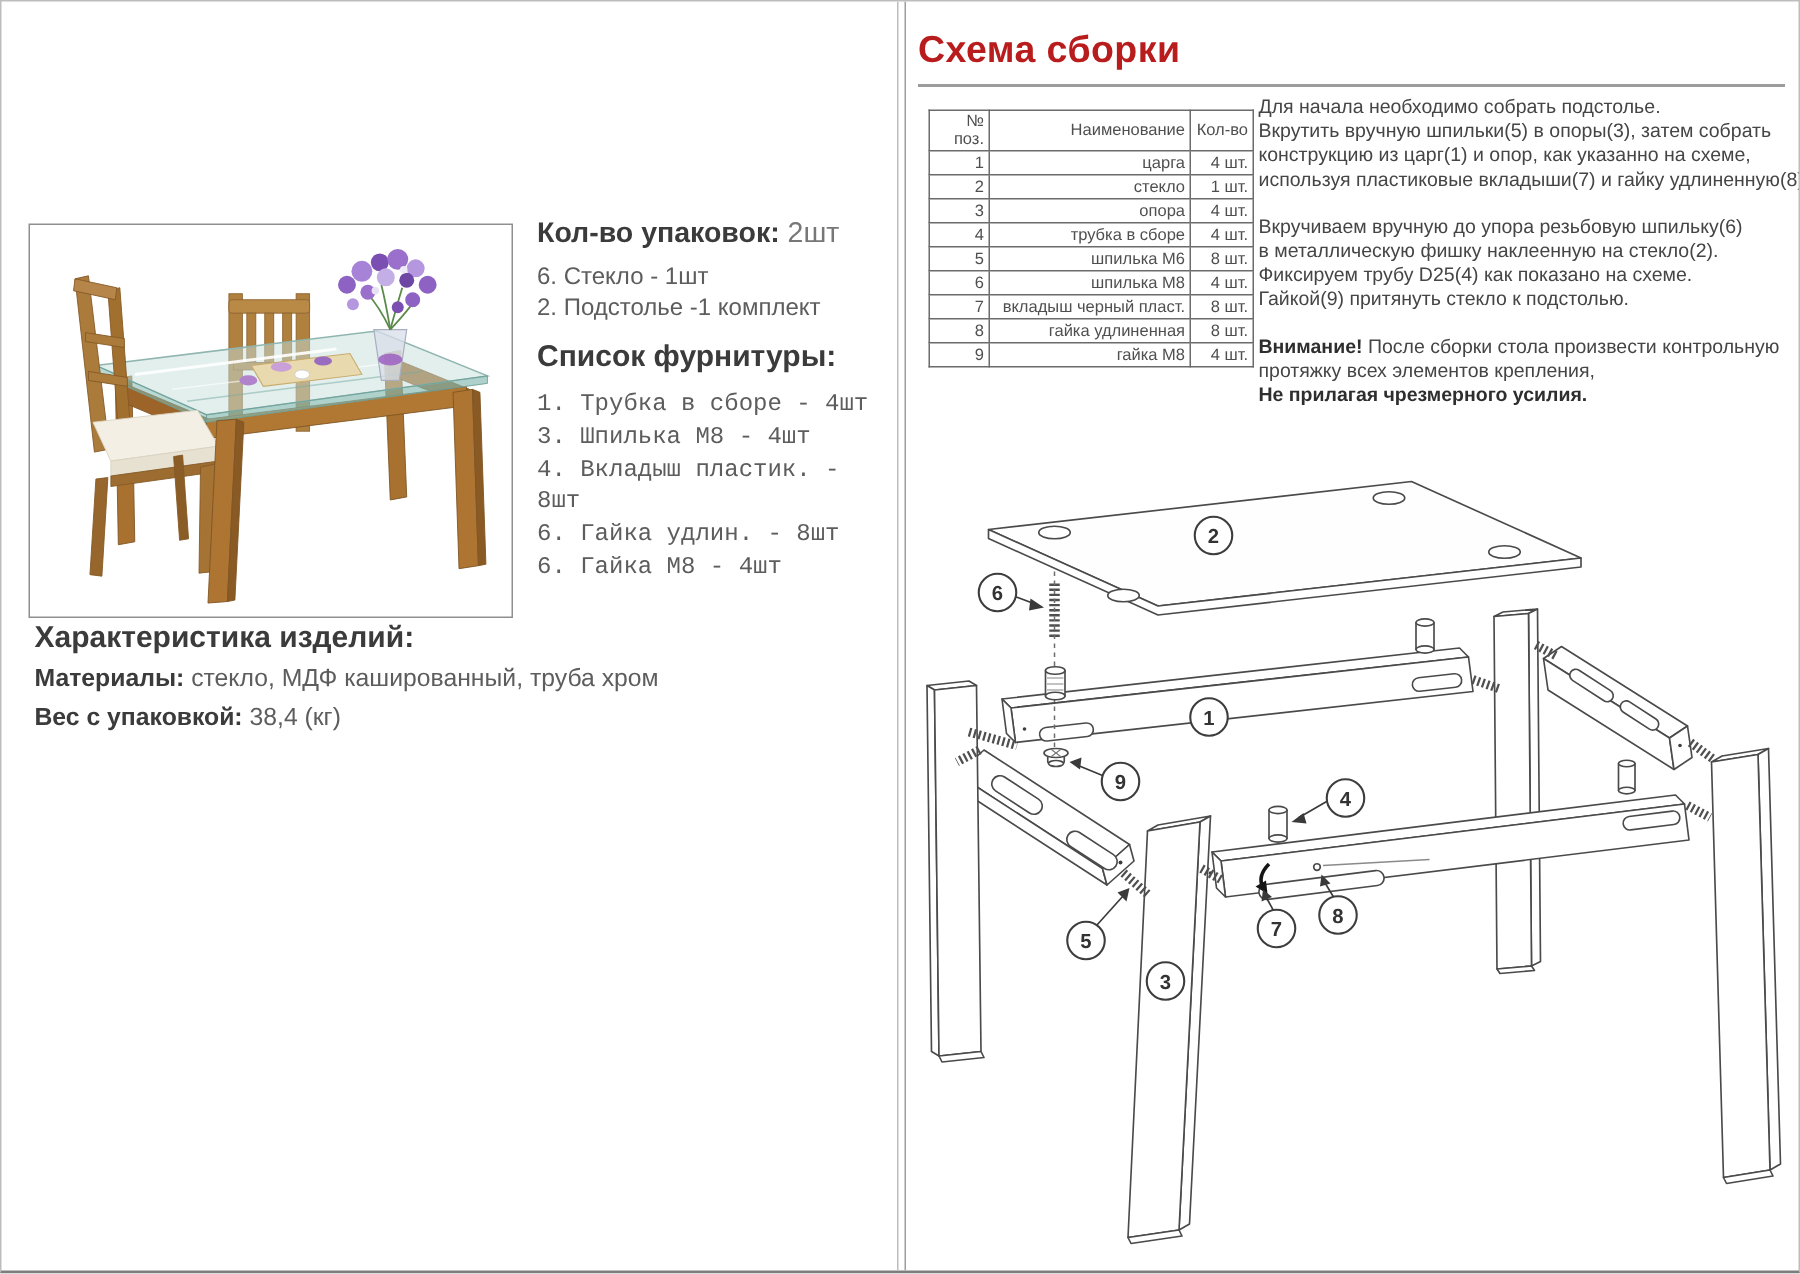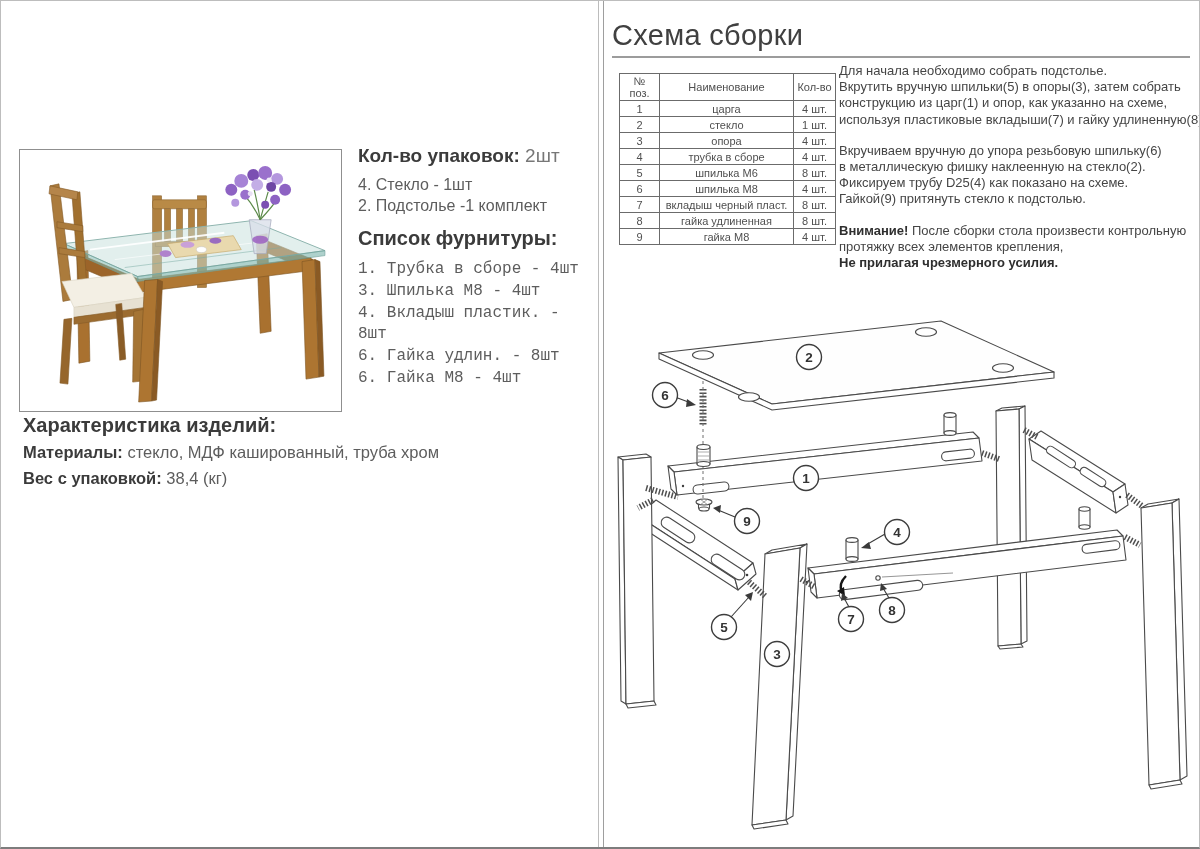--- a/index.html
+++ b/index.html
@@ -18,24 +18,24 @@
   #pkg-block .title .val{font-weight:normal;color:#777;text-align:center;}
   .plain-list{font-size:16px;color:#5d5d5d;line-height:21px;margin-top:7px;}
   #hw-block{left:357px;top:226px;width:235px;}
   #hw-block .title{font-size:20px;}
   #hw-block .plain-list{line-height:21.8px;margin-top:9px;font-family:Liberation Mono, monospace;}
   #char-block{left:22px;top:413px;width:520px;}
   #char-block .title{font-size:20px;}
   #char-block .line{font-size:16.5px;color:#5d5d5d;line-height:21px;margin-top:5px;}
   #char-block .line b{color:#3b3b3b;}
   
-  #r-title{left:611px;top:18px;font-size:29px;font-weight:normal;color:#404040;letter-spacing:.3px;}
+  #r-title{left:611px;top:18px;font-size:25px;font-weight:bold;color:#b91c1c;letter-spacing:.3px;}
   #r-underline{left:611px;top:55px;width:578px;height:2px;background:#9c9c9c;}
   #parts-table{left:618px;top:72px;border-collapse:collapse;font-size:11px;color:#4f4f4f;}
-  #parts-table th,#parts-table td{border:1px solid #6b6b6b;padding:1px 3px;font-weight:normal;text-align:center;line-height:12px;}
+  #parts-table th,#parts-table td{border:1px solid #6b6b6b;padding:1px 3px;font-weight:normal;text-align:right;line-height:12px;}
   #parts-table th{height:17px;vertical-align:middle;}
   #parts-table td{height:13px;vertical-align:middle;}
   .colw1{width:33px;} .colw2{width:127px;} .colw3{width:35px;}
   #instr{left:838px;top:62px;width:360px;font-size:13px;line-height:16.2px;color:#454545;}
   #instr p{white-space:pre;margin:0 0 15px 0;}
   #instr b{color:#2e2e2e;}
   svg text{font-family:"Liberation Sans",sans-serif;}
 </style>
 </head>
 <body>
@@ -126,21 +126,21 @@
         <polygon points="138,130 143,132 137,251 132,252" fill="#8a5a24"></polygon>
         <polygon points="283,112 296,110 300,228 287,230" fill="#ad7531"></polygon>
         <polygon points="296,110 301,112 305,227 300,228" fill="#8a5a24"></polygon>
       </g>
     </svg>
   </div>
 
   <div class="abs" id="pkg-block">
     <div class="title h-bold"><span>Кол-во упаковок:</span><span class="val"> 2шт</span></div>
     <div class="plain-list">
-      <div>4. Стекло - 1шт</div>
+      <div>6. Стекло - 1шт</div>
       <div>2. Подстолье -1 комплект</div>
     </div>
   </div>
 
   <div class="abs" id="hw-block">
     <div class="title h-bold">Список фурнитуры:</div>
     <div class="plain-list">
       <div>1. Трубка в сборе - 4шт</div>
       <div>3. Шпилька М8 - 4шт</div>
       <div>4. Вкладыш пластик. - 8шт</div>

